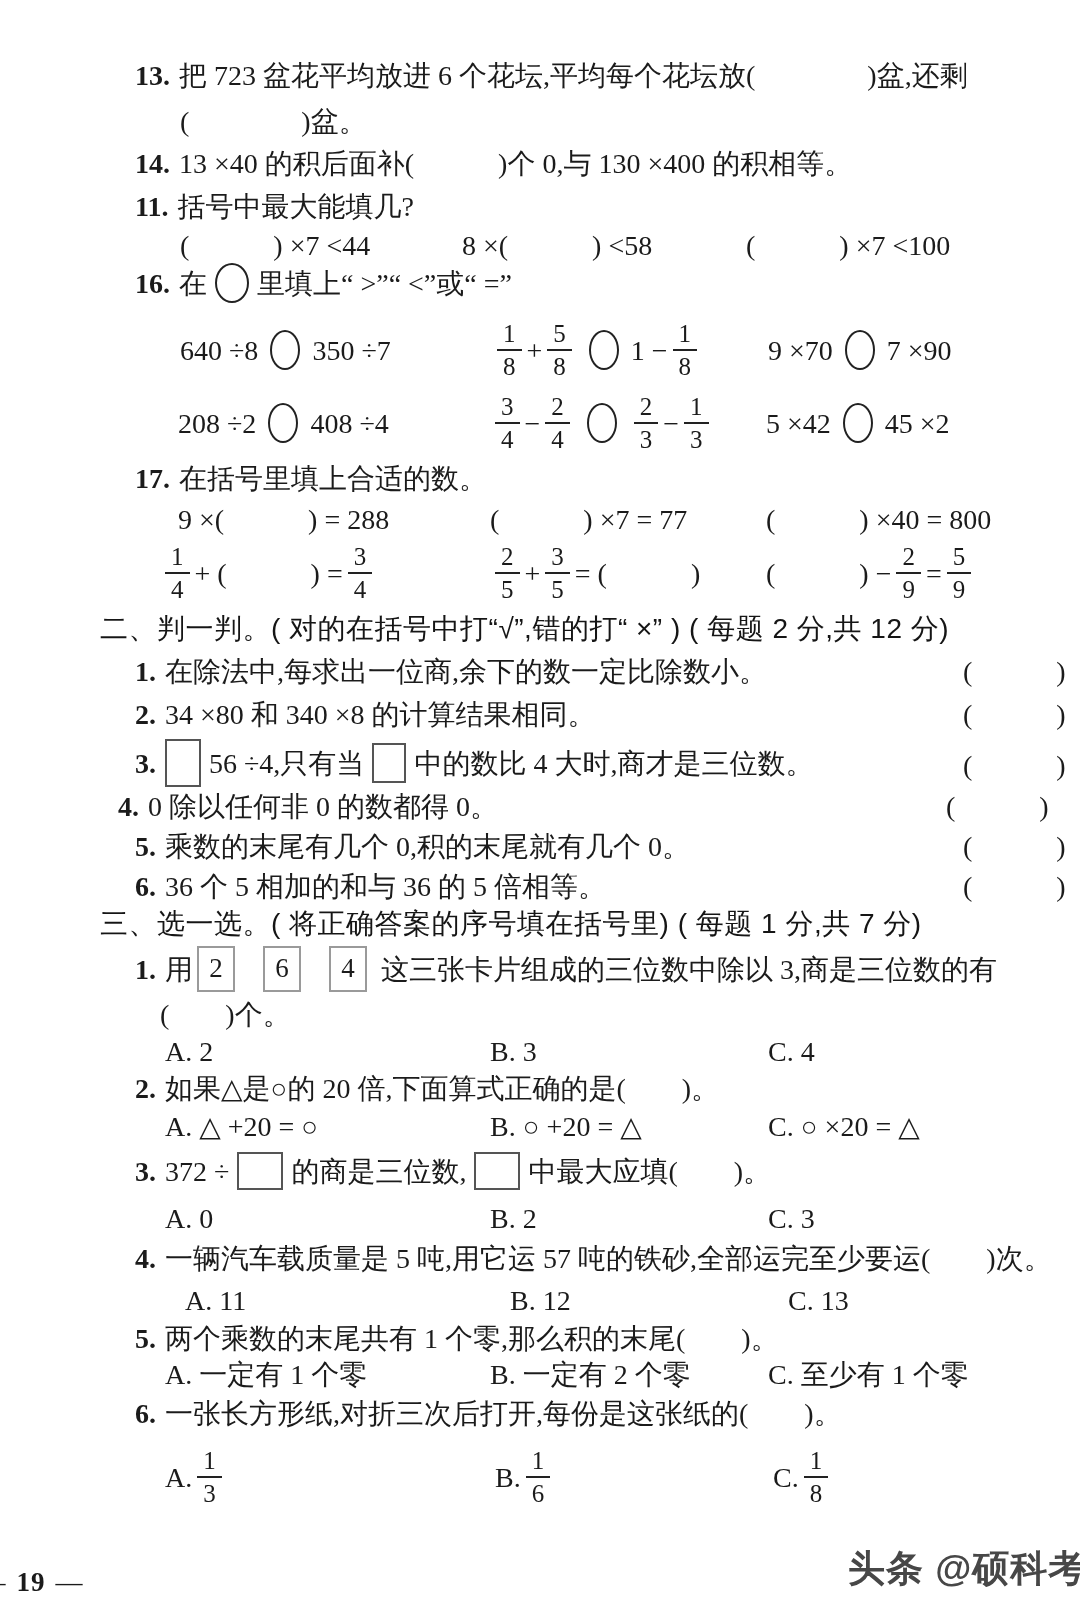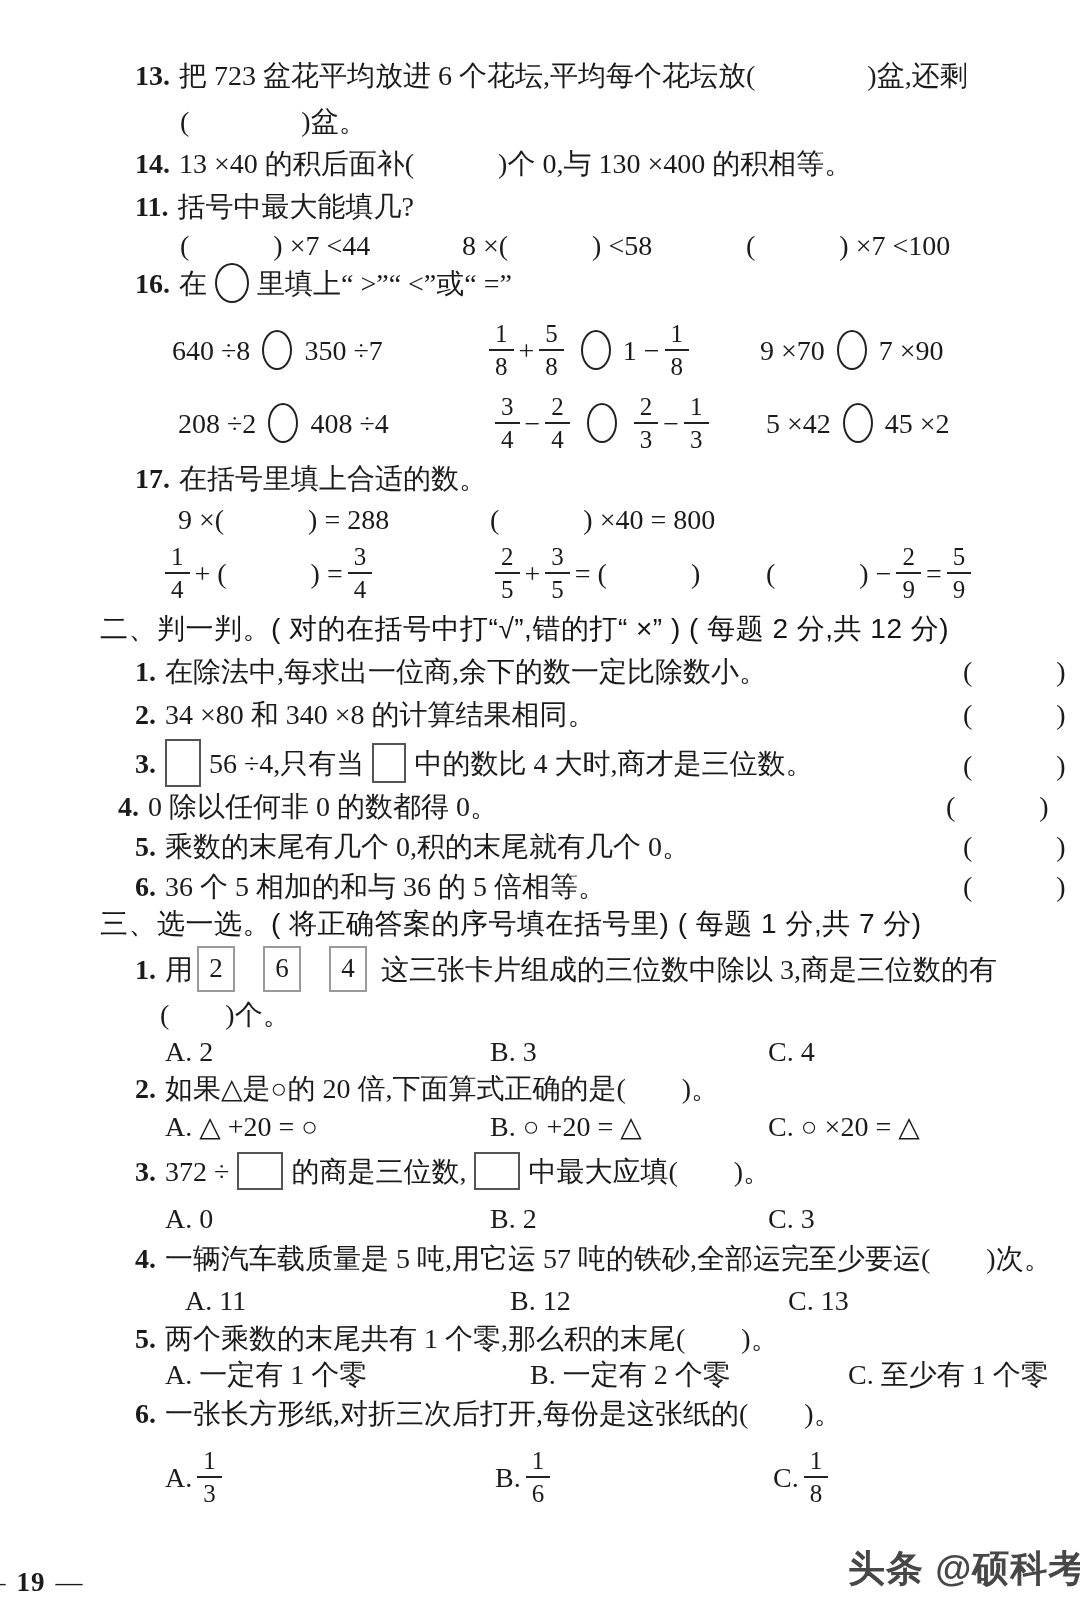--- a/index.html
+++ b/index.html
@@ -63,21 +63,21 @@
 <div class="row cols" style="left:180px; top:228px;">
   <span class="qc1">(　　　) ×7 &lt;44</span>
   <span class="qc2">8 ×(　　　) &lt;58</span>
   <span>(　　　) ×7 &lt;100</span>
 </div>
 
 <div class="row" style="left:135px; top:263px;">
   <span class="no">16.</span><span>在</span><span class="circ-lg"></span><span>里填上“ &gt;”“ &lt;”或“ =”</span>
 </div>
 
-<div class="row cols" style="left:172px; top:312px; height:76px;">
+<div class="row cols" style="left:180px; top:312px; height:76px;">
   <span class="mc1 flexrow">
     <span>640 ÷8</span>
       <span class="circ"></span>
       <span>350 ÷7</span>
   </span>
   <span class="mc2 flexrow">
     <span class="frac">
         <span class="fn">1</span>
         <span class="fd">8</span>
       </span>
@@ -132,20 +132,21 @@
       <span class="circ"></span>
       <span>45 ×2</span>
   </span>
 </div>
 
 <div class="row" style="left:135px; top:461px;">
   <span class="no">17.</span><span>在括号里填上合适的数。</span>
 </div>
 <div class="row cols" style="left:178px; top:502px;">
   <span class="mc1">9 ×(　　　) = 288</span>
+  <span class="mc2">(　　　) ×7 = 77</span>
   <span>(　　　) ×40 = 800</span>
 </div>
 <div class="row cols" style="left:160px; top:538px; height:70px;">
   <span class="flexrow" style="width:330px;">
     <span class="frac">
         <span class="fn">1</span>
         <span class="fd">4</span>
       </span>
     <span>+ (　　　) =</span>
     <span class="frac">
@@ -255,21 +256,21 @@
 </div>
 <div class="row cols" style="left:165px; top:1283px;margin-left:20px;">
   <span class="oc1">A. 11</span>
   <span class="oc2">B. 12</span>
   <span>C. 13</span>
 </div>
 
 <div class="row" style="left:135px; top:1321px;">
   <span class="no">5.</span><span>两个乘数的末尾共有 1 个零,那么积的末尾(　　)。</span>
 </div>
-<div class="row cols" style="left:165px; top:1357px;gap:40px;">
+<div class="row cols" style="left:165px; top:1357px;">
   <span class="oc1">A. 一定有 1 个零</span>
   <span class="oc2">B. 一定有 2 个零</span>
   <span>C. 至少有 1 个零</span>
 </div>
 
 <div class="row" style="left:135px; top:1396px;">
   <span class="no">6.</span><span>一张长方形纸,对折三次后打开,每份是这张纸的(　　)。</span>
 </div>
 <div class="row cols" style="left:165px; top:1438px; height:78px;">
   <span class="flexrow" style="width:330px;">

